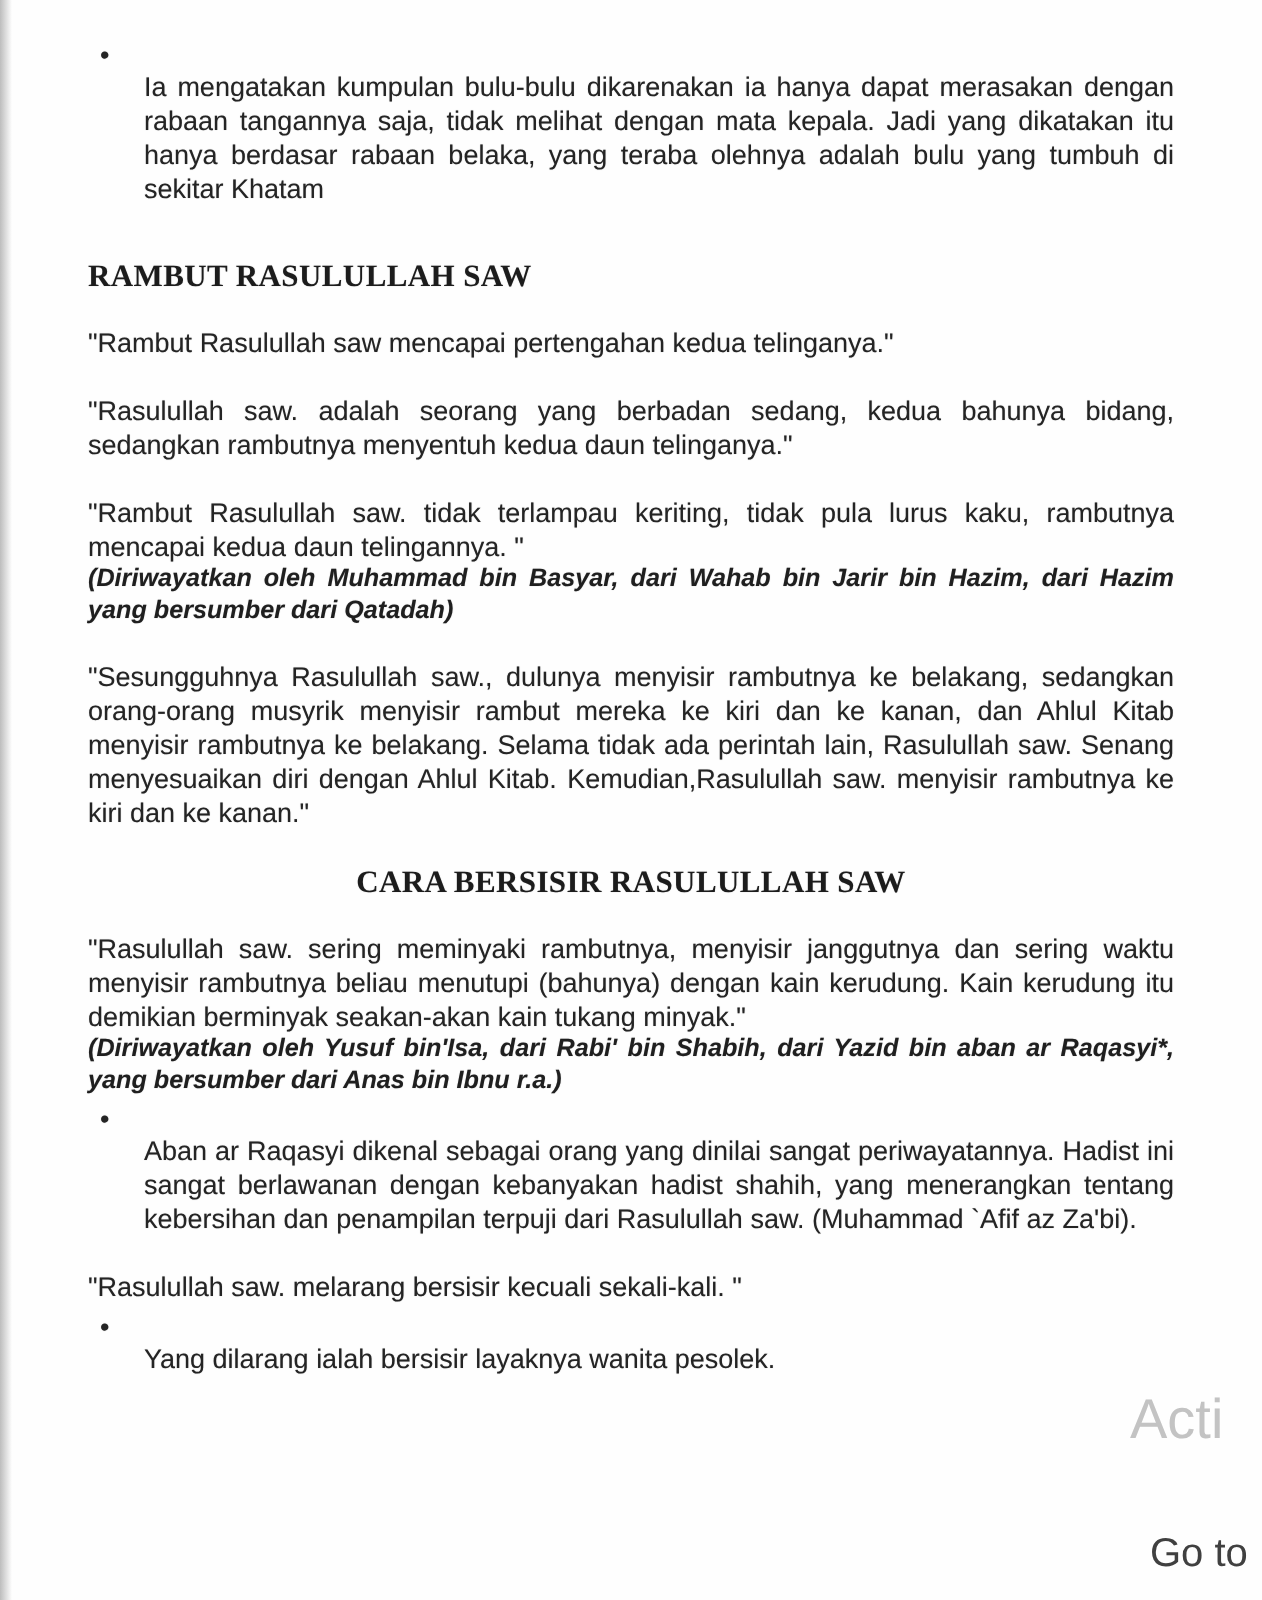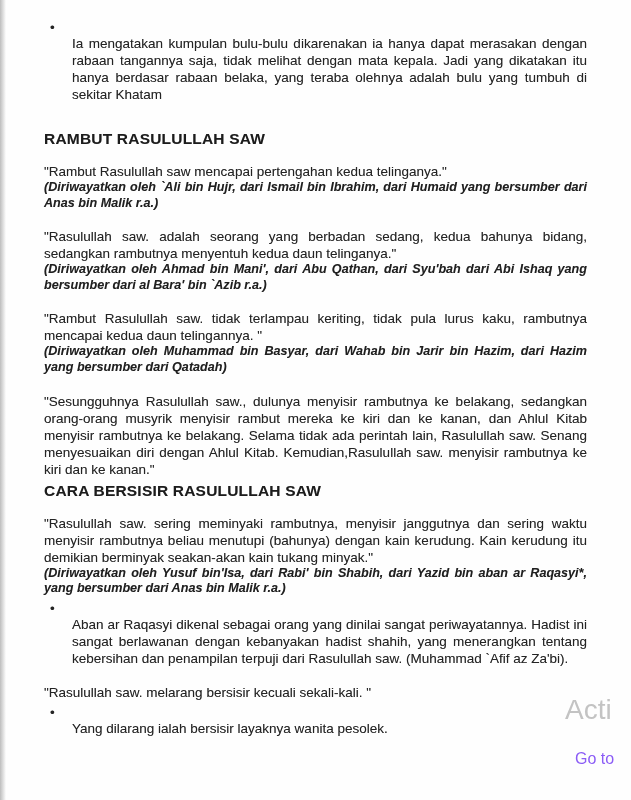--- a/index.html
+++ b/index.html
@@ -22,70 +22,69 @@
   }
   .bullet-row { display:flex; }
   .bullet-row.intro { margin-top:19px; }
   .bullet-row.note { margin-top:3px; }
   .bullet-marker { flex:none; width:28px; padding-left:6px; box-sizing:border-box; }
   .bullet-text { flex:1; text-align:justify;margin-top:16px; }
   .heading {
     font-weight:bold; font-size:15.5px; line-height:17px;
     letter-spacing:0.2px; color:#1c1c1c;
     margin:27px 0 0 0;
+    font-family:Liberation Serif, serif;
   }
-  .heading.second { margin-top:4px; }
+  .heading.second { margin-top:18px;text-align:center; }
   .quote { margin:17px 0 0 0; text-align:justify; }
   .quote.after-heading { margin-top:16px; }
   .source {
     margin:0; font-weight:bold; font-style:italic;
     font-size:12.6px; line-height:15.6px; text-align:justify;
     color:#1f1f1f;
   }
   .watermark-1 {
     position:absolute; left:565px; top:695px;
     font-size:28px; line-height:30px; color:#c3c3c3;
     text-shadow:none; white-space:nowrap;
   }
   .watermark-2 {
-    position:absolute; left:575px; top:748px;
-    font-size:16px; line-height:22px; color:#8b5cf6;
+    position:absolute; left:575px; top:766px;
+    font-size:20px; line-height:22px; color:#404040;
     text-shadow:none; white-space:nowrap;
   }
 </style>
 </head>
 <body>
 
 <div class="page">
   <div class="scan-edge"></div>
 
   <div class="content">
 
     <div class="bullet-row intro">
       <span class="bullet-marker">•</span>
       <span class="bullet-text">Ia mengatakan kumpulan bulu-bulu dikarenakan ia hanya dapat merasakan dengan rabaan tangannya saja, tidak melihat dengan mata kepala. Jadi yang dikatakan itu hanya berdasar rabaan belaka, yang teraba olehnya adalah bulu yang tumbuh di sekitar Khatam</span>
     </div>
 
     <h2 class="heading">RAMBUT RASULULLAH SAW</h2>
 
     <p class="quote after-heading">"Rambut Rasulullah saw mencapai pertengahan kedua telinganya."</p>
-    <p class="source">(Diriwayatkan oleh `Ali bin Hujr, dari Ismail bin Ibrahim, dari Humaid yang bersumber dari Anas bin Malik r.a.)</p>
 
     <p class="quote">"Rasulullah saw. adalah seorang yang berbadan sedang, kedua bahunya bidang, sedangkan rambutnya menyentuh kedua daun telinganya."</p>
-    <p class="source">(Diriwayatkan oleh Ahmad bin Mani', dari Abu Qathan, dari Syu'bah dari Abi Ishaq yang bersumber dari al Bara' bin `Azib r.a.)</p>
 
     <p class="quote">"Rambut Rasulullah saw. tidak terlampau keriting, tidak pula lurus kaku, rambutnya mencapai kedua daun telingannya. "</p>
     <p class="source">(Diriwayatkan oleh Muhammad bin Basyar, dari Wahab bin Jarir bin Hazim, dari Hazim yang bersumber dari Qatadah)</p>
 
     <p class="quote">"Sesungguhnya Rasulullah saw., dulunya menyisir rambutnya ke belakang, sedangkan orang-orang musyrik menyisir rambut mereka ke kiri dan ke kanan, dan Ahlul Kitab menyisir rambutnya ke belakang. Selama tidak ada perintah lain, Rasulullah saw. Senang menyesuaikan diri dengan Ahlul Kitab. Kemudian,Rasulullah saw. menyisir rambutnya ke kiri dan ke kanan."</p>
 
     <h2 class="heading second">CARA BERSISIR RASULULLAH SAW</h2>
 
     <p class="quote after-heading">"Rasulullah saw. sering meminyaki rambutnya, menyisir janggutnya dan sering waktu menyisir rambutnya beliau menutupi (bahunya) dengan kain kerudung. Kain kerudung itu demikian berminyak seakan-akan kain tukang minyak."</p>
-    <p class="source">(Diriwayatkan oleh Yusuf bin'Isa, dari Rabi' bin Shabih, dari Yazid bin aban ar Raqasyi*, yang bersumber dari Anas bin Malik r.a.)</p>
+    <p class="source">(Diriwayatkan oleh Yusuf bin'Isa, dari Rabi' bin Shabih, dari Yazid bin aban ar Raqasyi*, yang bersumber dari Anas bin Ibnu r.a.)</p>
     <div class="bullet-row note">
       <span class="bullet-marker">•</span>
       <span class="bullet-text">Aban ar Raqasyi dikenal sebagai orang yang dinilai sangat periwayatannya. Hadist ini sangat berlawanan dengan kebanyakan hadist shahih, yang menerangkan tentang kebersihan dan penampilan terpuji dari Rasulullah saw. (Muhammad `Afif az Za'bi).</span>
     </div>
 
     <p class="quote">"Rasulullah saw. melarang bersisir kecuali sekali-kali. "</p>
     <div class="bullet-row note">
       <span class="bullet-marker">•</span>
       <span class="bullet-text">Yang dilarang ialah bersisir layaknya wanita pesolek.</span>
     </div>

